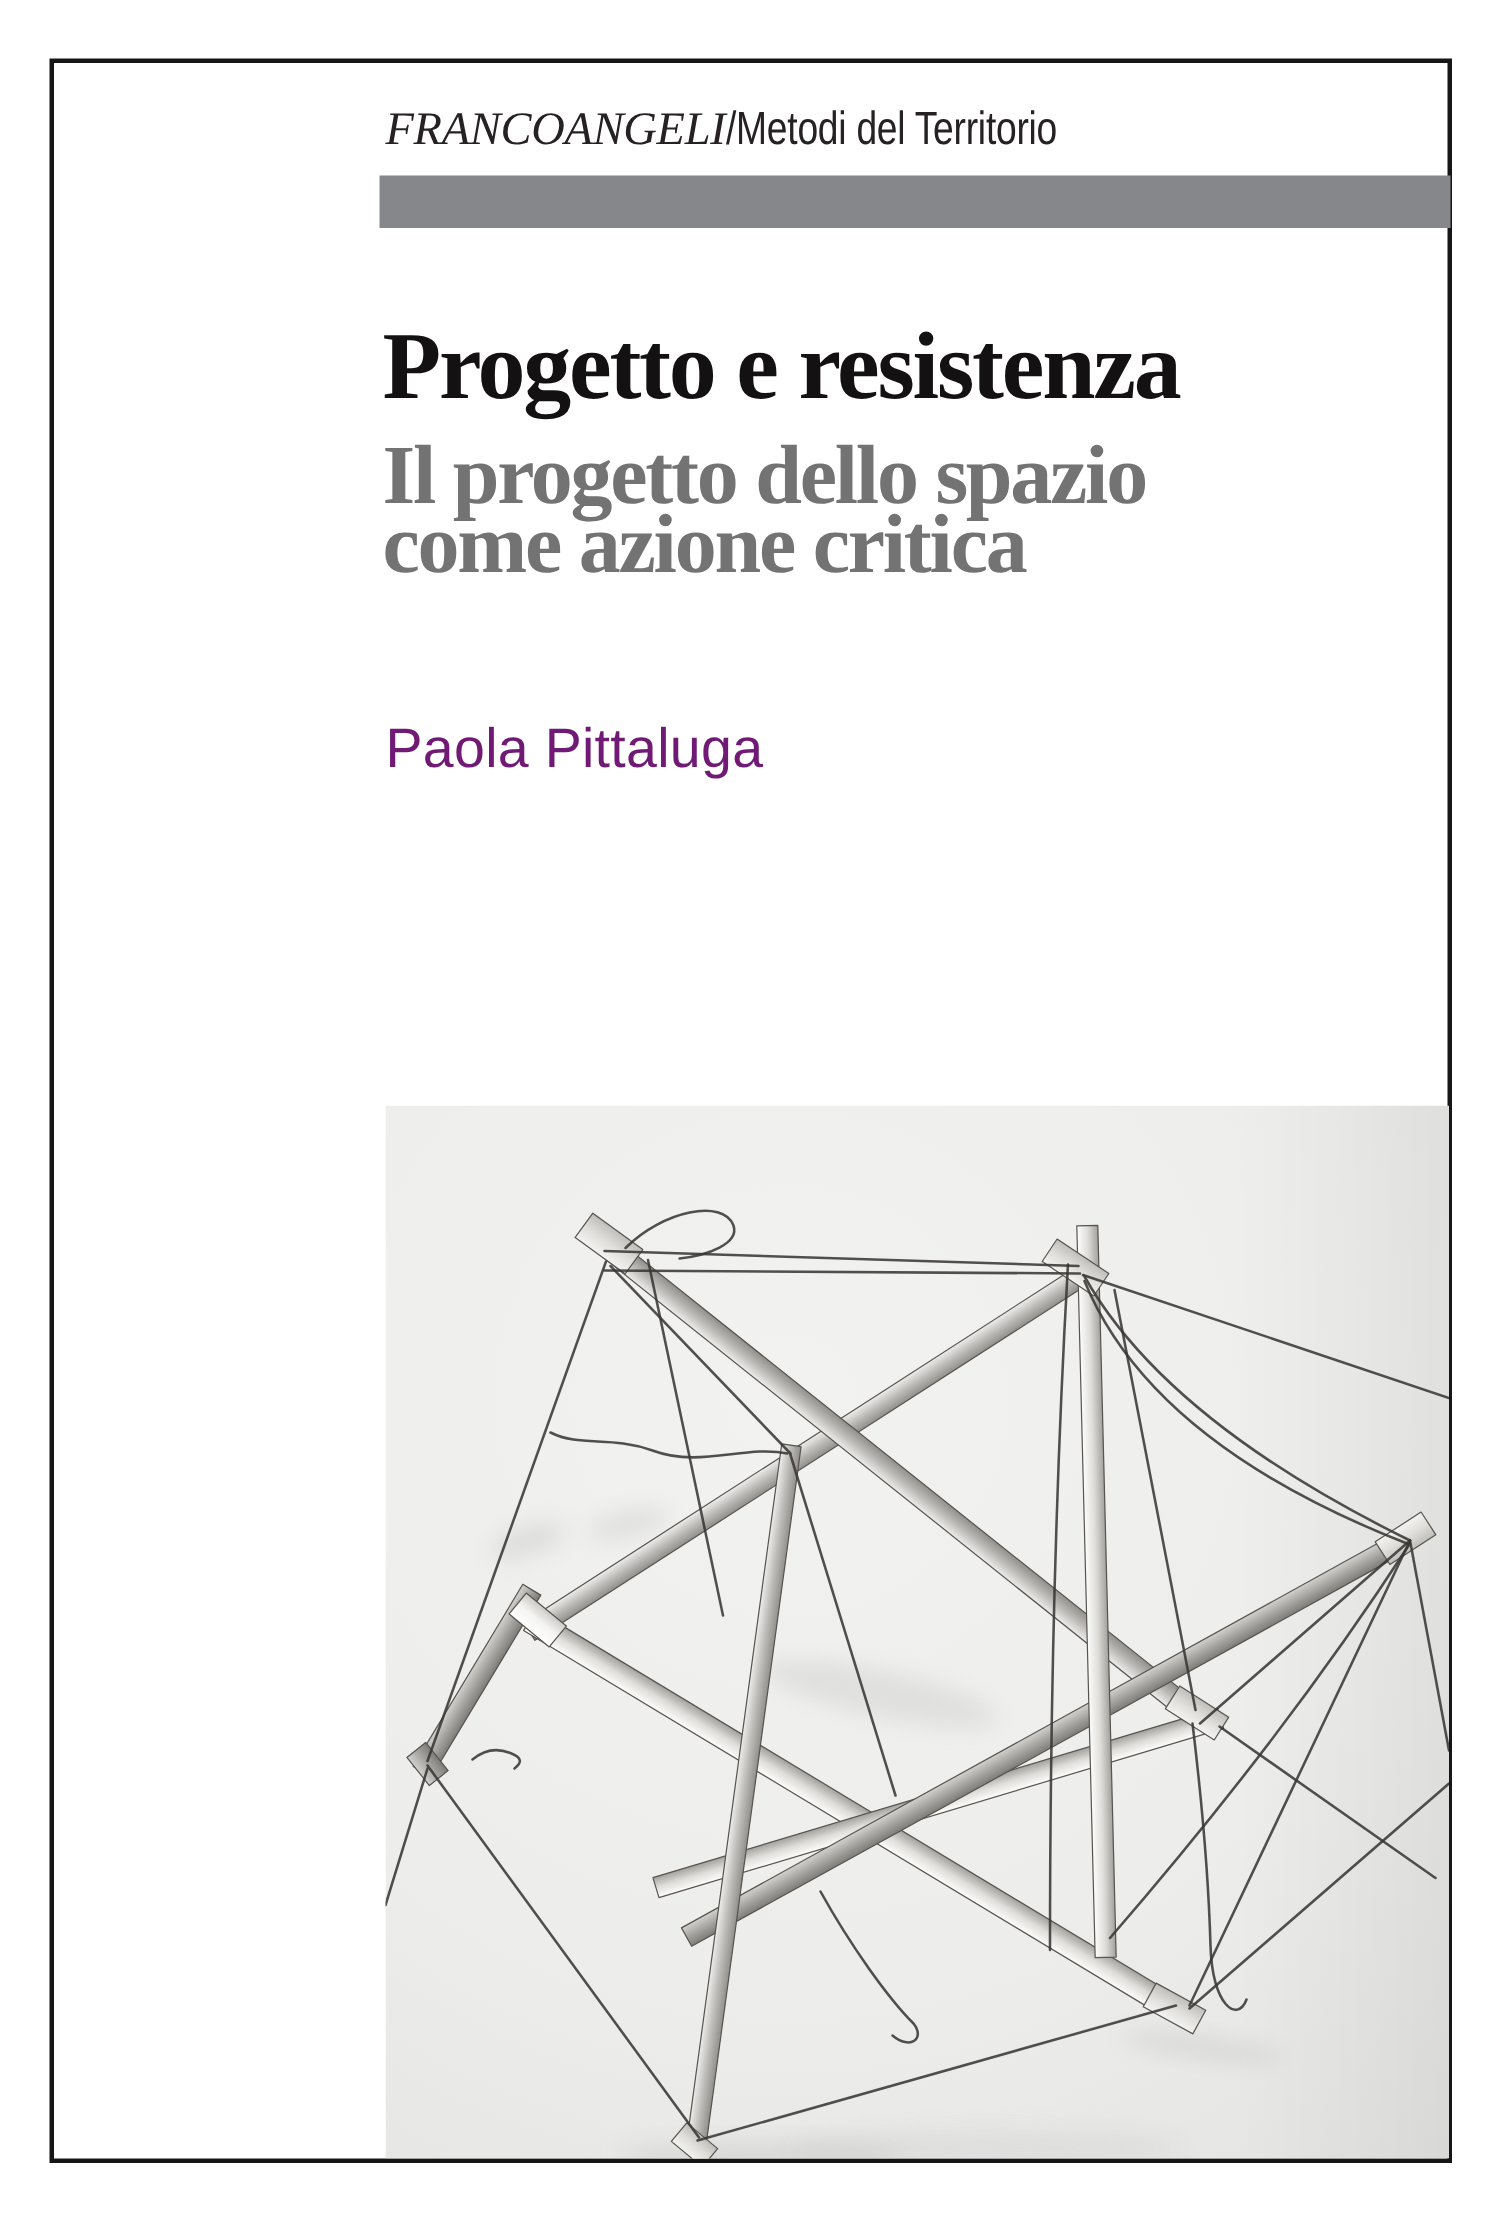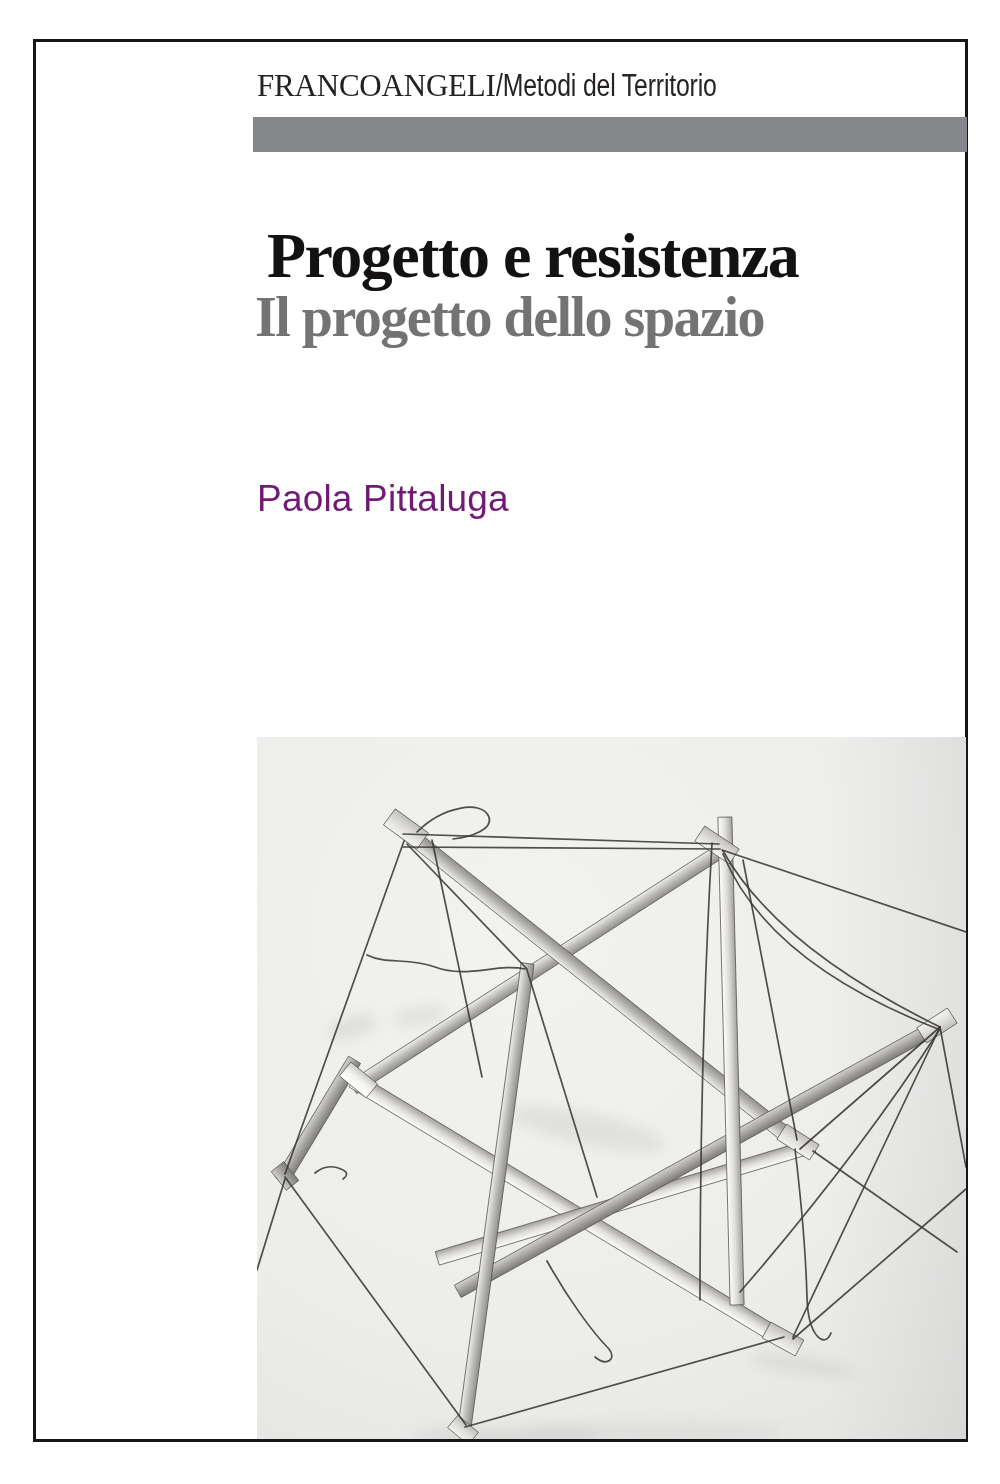--- a/index.html
+++ b/index.html
@@ -9,21 +9,21 @@
   }
   .abs{position:absolute;}
   #border-frame{
     left:33px;top:39px;width:929px;height:1397px;
     border:3px solid #161616;background:transparent;
   }
   #publisher-line{
     left:257px;top:68px;white-space:nowrap;letter-spacing:0;
   }
   #publisher-line .pub-serif{
-    font-family:"Liberation Serif", serif;font-size:31px;color:#262223;letter-spacing:-0.2px;
+    font-family:"Liberation Serif", serif;font-size:31px;color:#262223;letter-spacing:-0.2px;font-style:italic;
   }
   #publisher-line .pub-sans{
     font-family:"Liberation Sans", sans-serif;font-size:31px;color:#262223;
     display:inline-block;transform:scaleX(0.80);transform-origin:left center;letter-spacing:-0.2px;
   }
   #accent-bar{
     left:253px;top:117px;width:714px;height:35px;background:#85878a;
   }
   #book-title{
     left:255px;top:212px;width:700px;
@@ -48,24 +48,25 @@
 <body>
 
 <div class="abs" id="border-frame"></div>
 
 <div class="abs" id="publisher-line">
   <span class="pub-serif">FRANCOANGELI</span><span class="pub-sans">/Metodi del Territorio</span>
 </div>
 
 <div class="abs" id="accent-bar"></div>
 
-<h1 class="abs" id="book-title" style="margin:12px;">Progetto e resistenza</h1>
+<h1 class="abs" id="book-title" style="margin:0;">Progetto e resistenza</h1>
 
 <div class="abs" id="book-subtitle">
   <div>Il progetto dello spazio</div>
+  <div>come azione critica</div>
 </div>
 
 <div class="abs" id="book-author">Paola Pittaluga</div>
 
 <div class="abs" id="cover-photo">
   <svg id="photo-svg" viewBox="0 0 709 702" preserveAspectRatio="none" role="img" aria-label="Black and white photograph of a tensegrity model made of small wooden sticks held together by thin tensioned threads, standing on a light surface">
     <defs id="photo-defs">
       <radialGradient id="bgGrad" cx="38%" cy="28%" r="95%">
         <stop offset="0%" stop-color="#f2f3f1"></stop>
         <stop offset="60%" stop-color="#edeeec"></stop>

